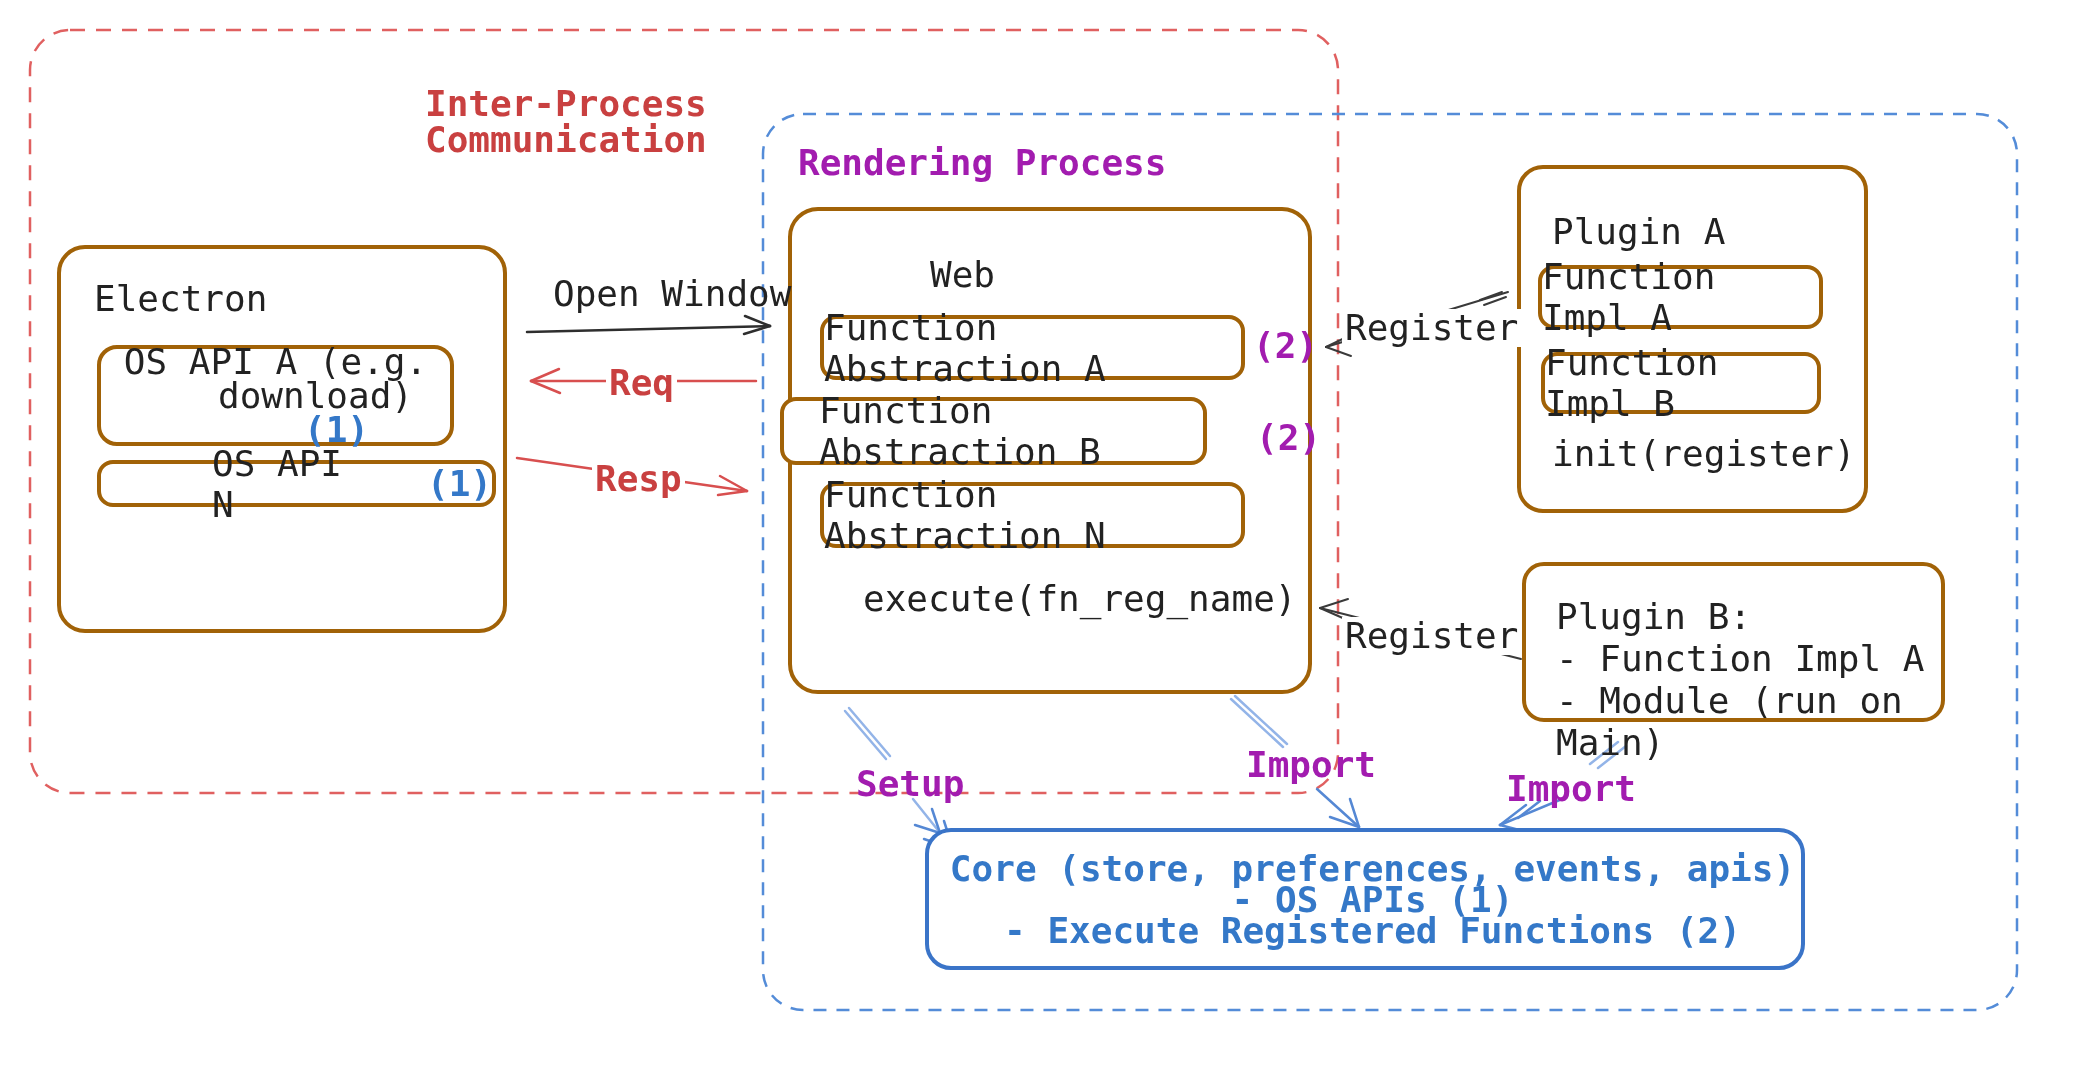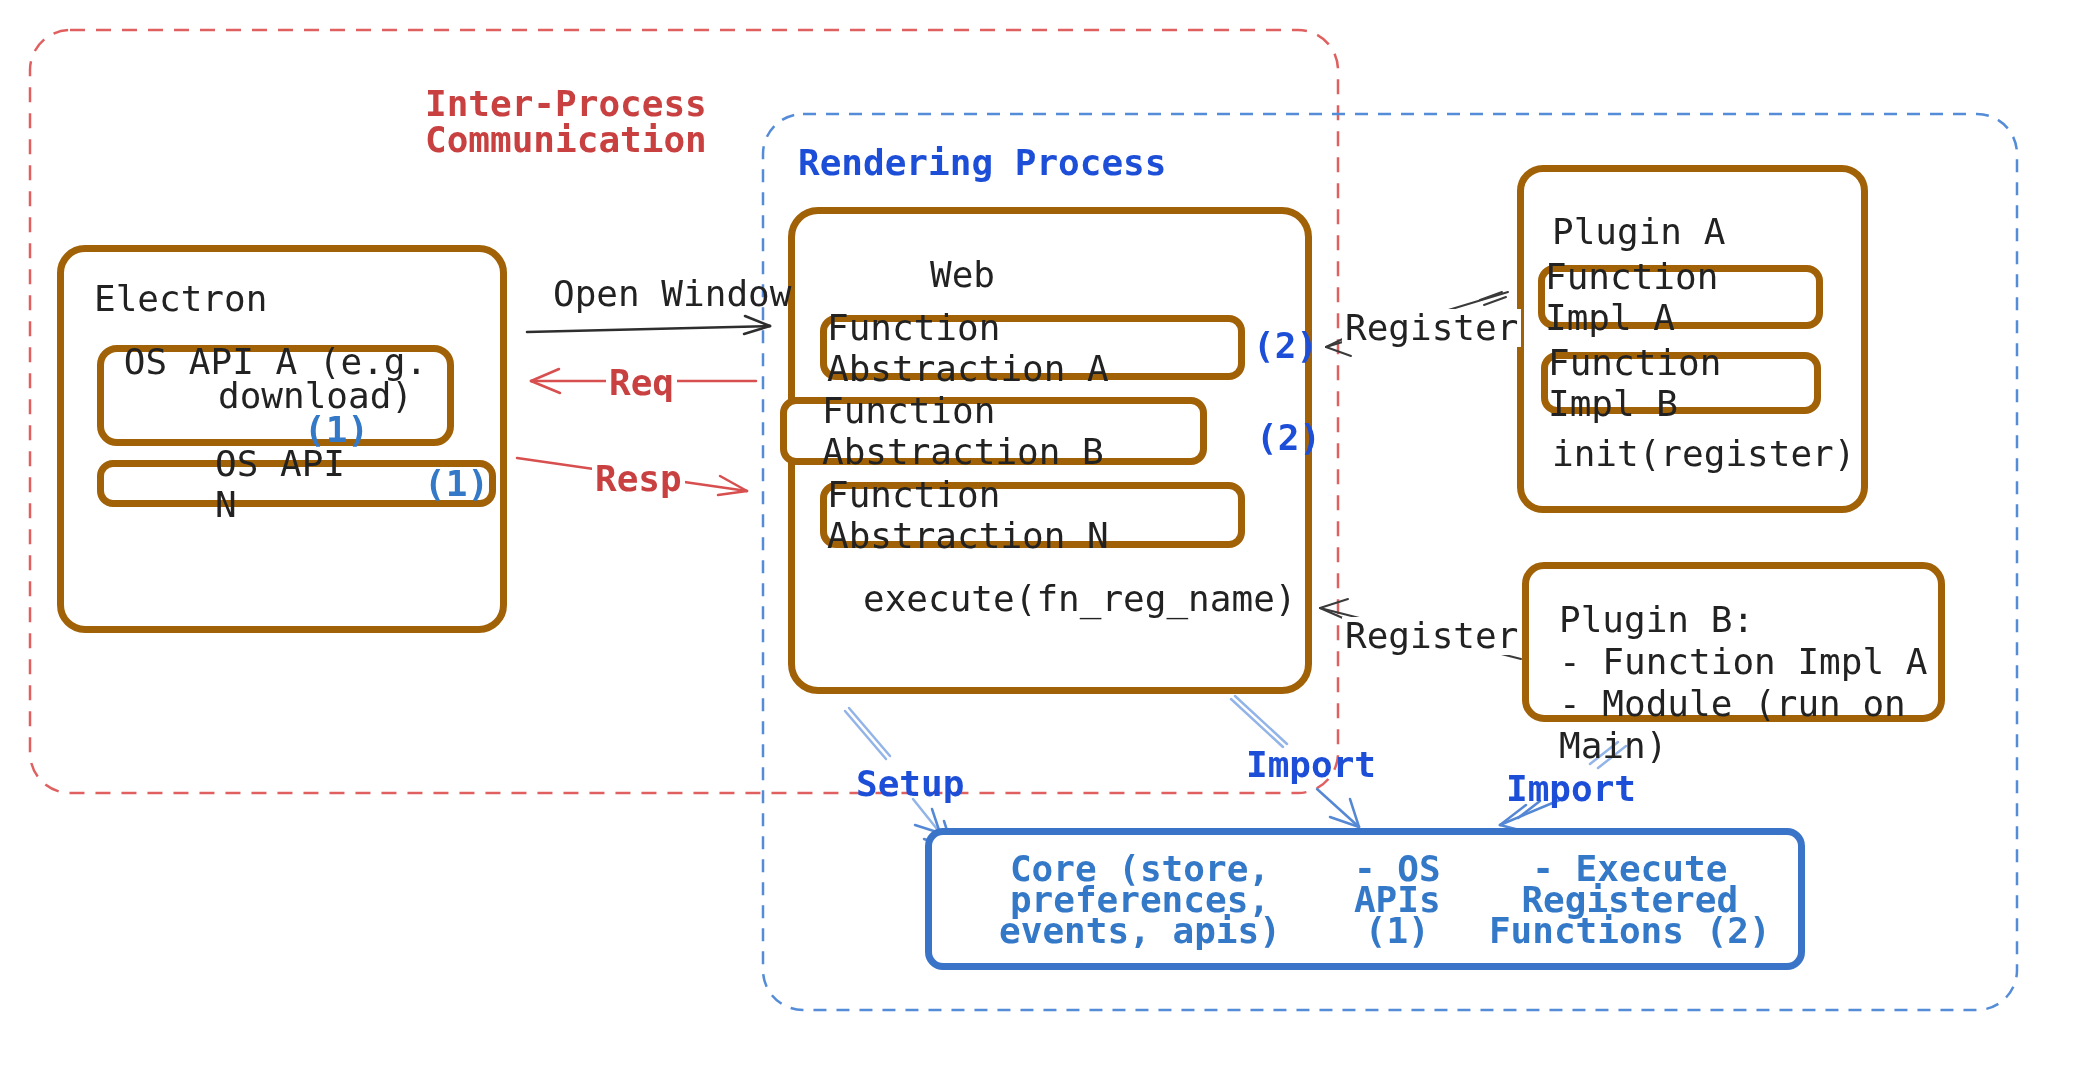--- a/index.html
+++ b/index.html
@@ -8,24 +8,24 @@
     width:2074px;height:1066px;
     background:#ffffff;
     font-family:"DejaVu Sans Mono","Liberation Mono",monospace;
     font-size:36px;
     color:#222222;
     overflow:hidden;
   }
   #wires{position:absolute;left:0;top:0;z-index:1;}
   .lbl{position:absolute;z-index:3;line-height:1;white-space:nowrap;}
   .red-t{color:#c94040;font-weight:bold;}
-  .blue-t{color:#1d4ed8;font-weight:bold;}
+  .blue-t{color:#a21caf;font-weight:bold;}
   .box{
     position:absolute;z-index:2;background:#ffffff;
-    border:7px solid #a16207;box-sizing:border-box;
+    border:4px solid #a16207;box-sizing:border-box;
   }
   .mask{background:#ffffff;padding:1px 3px;}
   .center-flex{display:flex;align-items:center;justify-content:center;}
   #ipc-label{left:425px;top:86px;line-height:36px;}
   #rendering-label{left:798px;top:145px;}
 
   
   #electron-box{left:57px;top:245px;width:450px;height:388px;border-radius:28px;}
   #electron-title{left:94px;top:281px;}
   #os-api-a{left:97px;top:345px;width:357px;height:101px;border-radius:20px;
@@ -50,22 +50,22 @@
   #fa-a-badge{left:1253px;top:328px;}
   #fa-b-badge{left:1256px;top:420px;}
   #execute-label{left:845px;top:581px;margin-left:18px;}
 
   
   #setup-label{left:856px;top:766px;}
   #import-web-label{left:1246px;top:747px;}
   #import-plugin-label{left:1506px;top:771px;}
 
   
-  #core-box{left:925px;top:828px;width:880px;height:142px;border-radius:18px;
-            border-color:#3a74c8;line-height:31px;
+  #core-box{left:925px;top:828px;width:880px;height:142px;border-radius:26px;
+            border-color:#3a74c8;flex-direction:column;line-height:31px;
             color:#3478c8;font-weight:bold;text-align:center;padding-left:15px;}
 
   
   #plugin-a-box{left:1517px;top:165px;width:351px;height:348px;border-radius:26px;}
   #plugin-a-title{left:1552px;top:214px;}
   #impl-a{left:1538px;top:265px;width:285px;height:64px;border-radius:16px;}
   #impl-b{left:1541px;top:352px;width:280px;height:62px;border-radius:16px;}
   #init-label{left:1552px;top:436px;}
 
   

